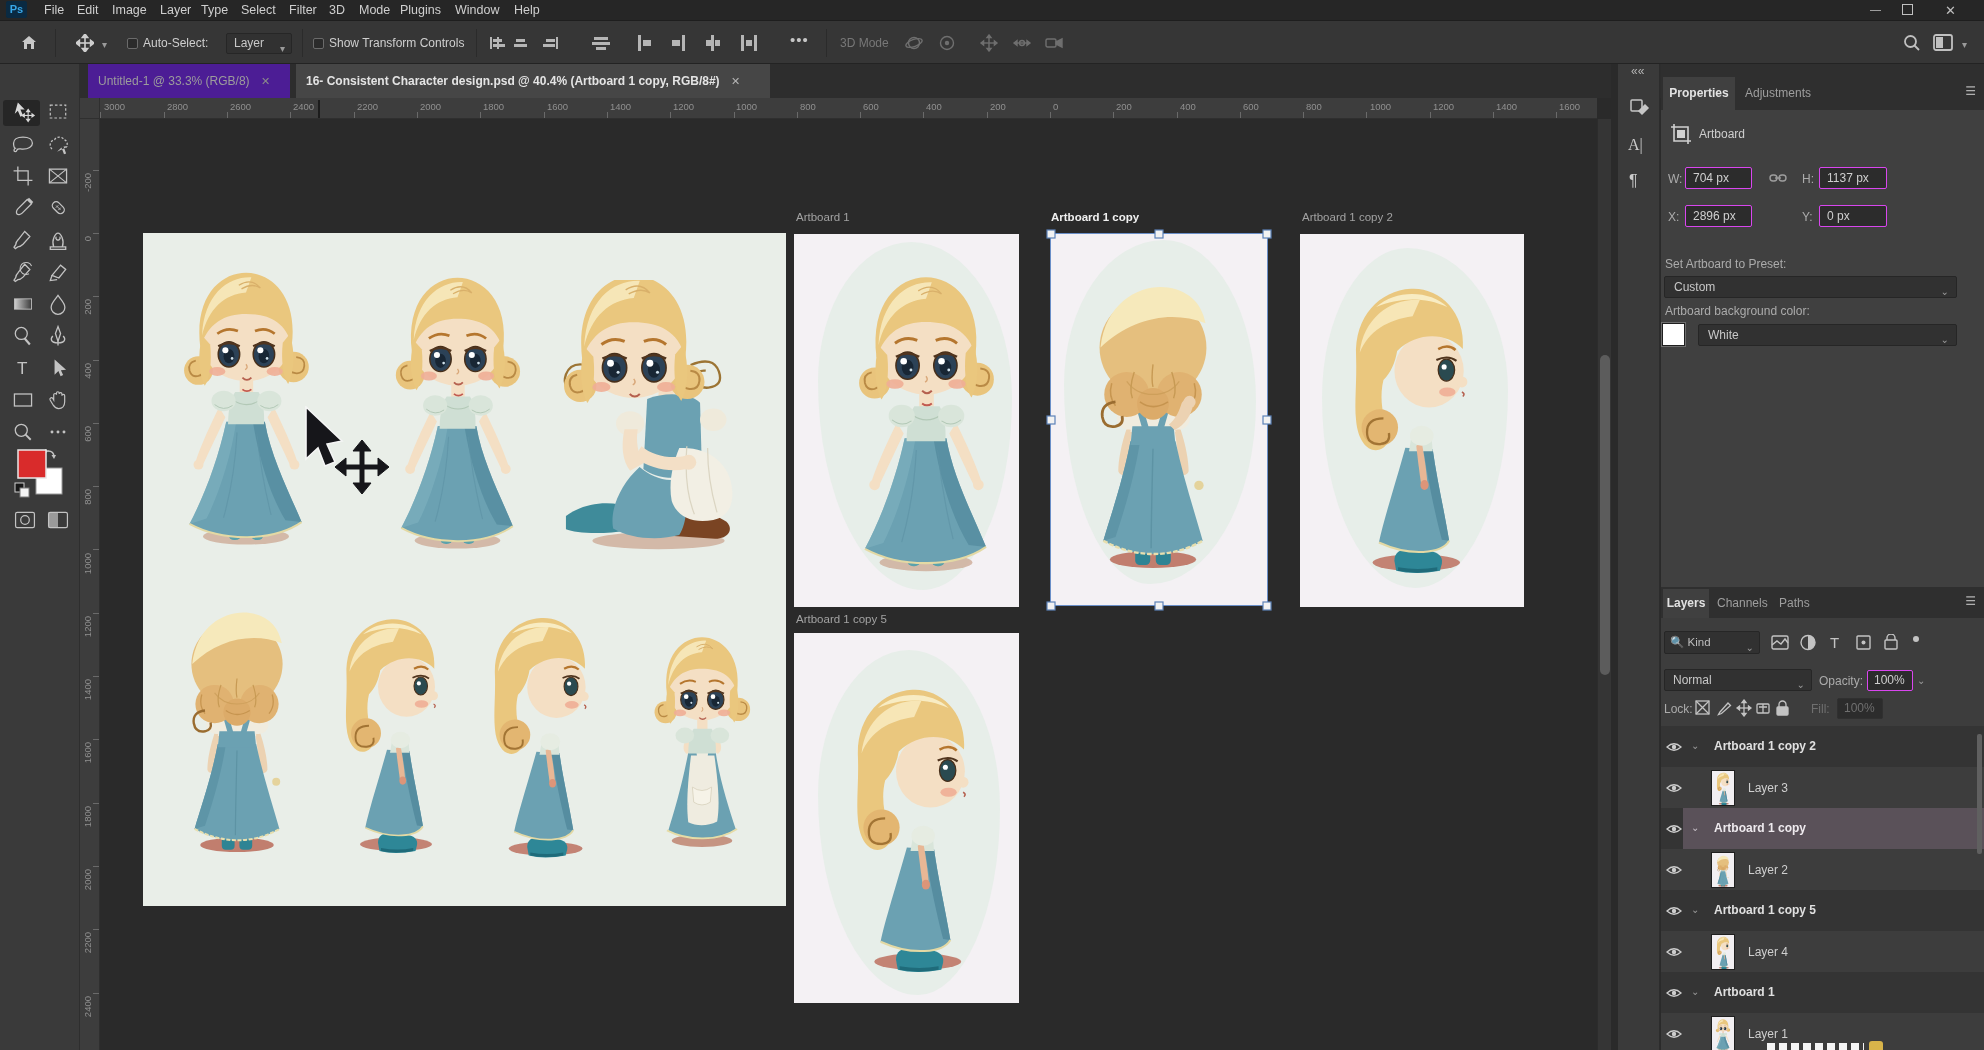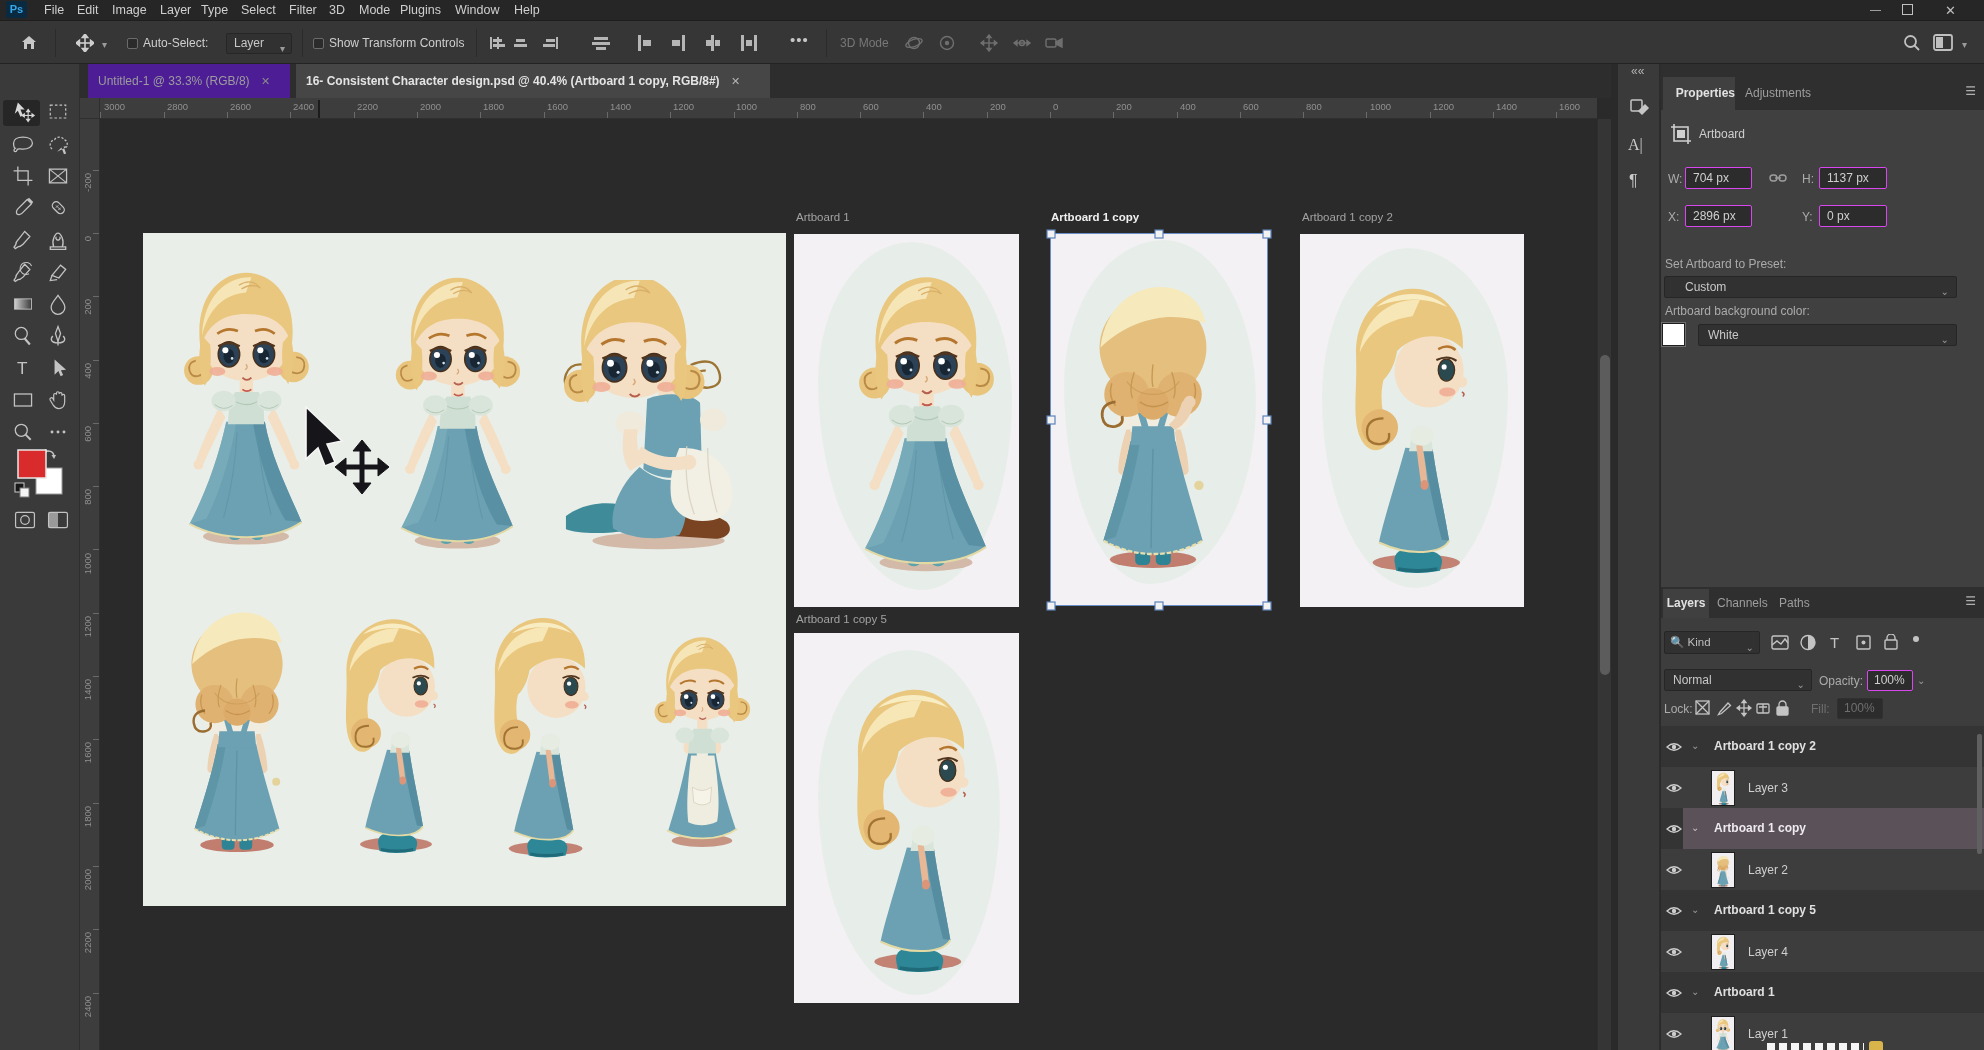--- a/index.html
+++ b/index.html
@@ -490,21 +490,21 @@
         <g fill="none" stroke="#c6c6c6" stroke-width="1.5">
           <rect x="2" y="3" width="11" height="11" rx="1"></rect>
           <path d="M13 17 L19 11 l-3 -3 -6 6 z" fill="#c6c6c6"></path>
         </g>
       </svg>
 <span style="position:absolute;left:10px;top:72px;color:#cacaca;font-size:16px;font-family:'Liberation Serif',serif;">A|</span>
 <span style="position:absolute;left:11px;top:108px;color:#cacaca;font-size:16px;">¶</span>
 </div>
 <div id="propspanel">
 <div style="position:absolute;left:0;top:0;width:323px;height:46px;background:#2f2f2f;"></div>
-<div style="position:absolute;left:2px;top:13px;width:72px;height:33px;background:#404040;color:#e2e2e2;font-size:12px;font-weight:bold;text-align:right;line-height:32px;">Properties</div>
+<div style="position:absolute;left:2px;top:13px;width:72px;height:33px;background:#404040;color:#e2e2e2;font-size:12px;font-weight:bold;text-align:center;line-height:32px;">Properties</div>
 <div style="position:absolute;left:0;top:46px;width:323px;height:477px;background:#404040;"></div>
 <span class="ptab" style="left:84px;top:22px;">Adjustments</span>
 <span style="position:absolute;right:8px;top:20px;color:#b0b0b0;font-size:12px;">☰</span>
 <svg class="abs" style="left:8px;top:58px;" width="24" height="24" viewBox="0 0 24 24">
         <g fill="none" stroke="#d0d0d0" stroke-width="1.6">
           <path d="M5 2 V19 H22"></path>
           <path d="M2 5 H19 V22"></path>
           <rect x="8" y="8" width="8" height="8" fill="#d0d0d0" stroke="none"></rect>
         </g>
       </svg>
@@ -518,21 +518,21 @@
           <line x1="6" y1="8" x2="12" y2="8"></line>
         </g>
       </svg>
 <span class="lbl" style="left:141px;top:108px;">H:</span>
 <div class="field" style="left:158px;top:103px;width:68px;height:22px;line-height:20px;padding-left:7px;">1137 px</div>
 <span class="lbl" style="left:7px;top:146px;">X:</span>
 <div class="field" style="left:24px;top:141px;width:67px;height:22px;line-height:20px;padding-left:7px;">2896 px</div>
 <span class="lbl" style="left:141px;top:146px;">Y:</span>
 <div class="field" style="left:158px;top:141px;width:68px;height:22px;line-height:20px;padding-left:7px;">0 px</div>
 <span class="lbl" style="left:4px;top:193px;">Set Artboard to Preset:</span>
-<div class="ddown" style="left:3px;top:212px;width:293px;height:22px;line-height:20px;padding-left:20px;">Custom<span class="chev" style="right:7px;top:5px;">⌄</span></div>
+<div class="ddown" style="left:3px;top:212px;width:293px;height:22px;line-height:20px;padding-left:9px;">Custom<span class="chev" style="right:7px;top:5px;">⌄</span></div>
 <span class="lbl" style="left:4px;top:240px;">Artboard background color:</span>
 <div style="position:absolute;left:1px;top:259px;width:23px;height:23px;background:#fff;border:1px solid #1f1f1f;outline:1px solid #6e6e6e;"></div>
 <div class="ddown" style="left:37px;top:260px;width:259px;height:22px;line-height:20px;padding-left:9px;">White<span class="chev" style="right:7px;top:5px;">⌄</span></div>
 </div>
 <div id="layerspanel">
 <div style="position:absolute;left:0;top:0;width:323px;height:31px;background:#2f2f2f;"></div>
 <div style="position:absolute;left:2px;top:2px;width:46px;height:29px;background:#404040;color:#e2e2e2;font-size:12px;font-weight:bold;text-align:center;line-height:29px;">Layers</div>
 <span class="ptab" style="left:56px;top:9px;">Channels</span>
 <span class="ptab" style="left:118px;top:9px;">Paths</span>
 <span style="position:absolute;right:8px;top:7px;color:#b0b0b0;font-size:12px;">☰</span>

